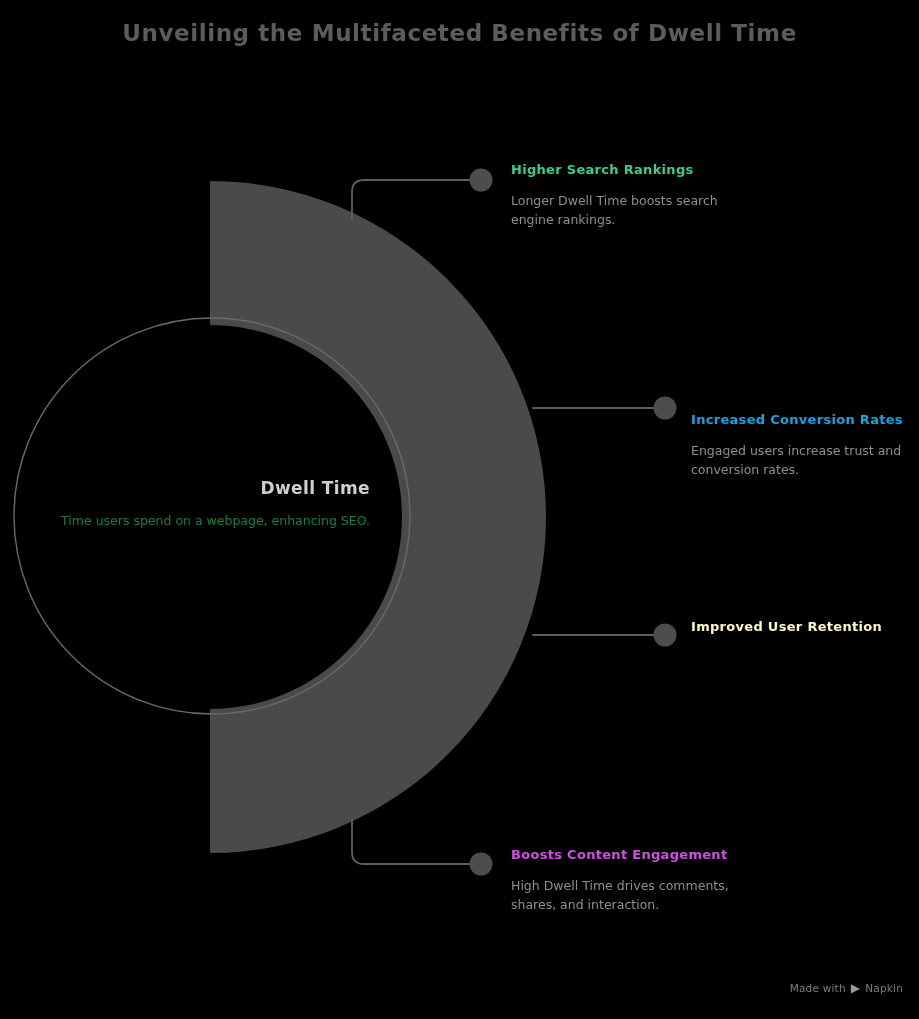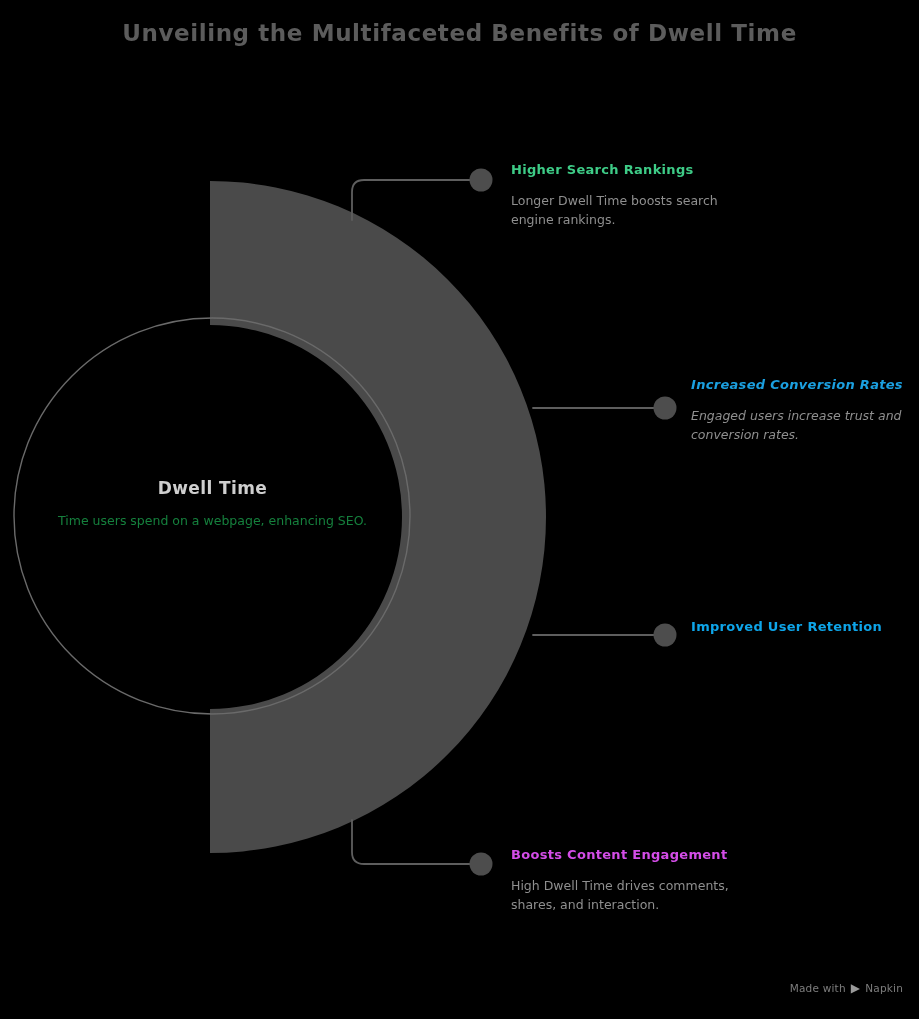--- a/index.html
+++ b/index.html
@@ -39,21 +39,21 @@
     width: 919px;
     height: 1019px;
   }
 
   
   #hub-text {
     position: absolute;
     left: 55px;
     top: 478px;
     width: 315px;
-    text-align: center;
+    text-align: right;
   }
   #hub-title {
     font-size: 17px;
     font-weight: bold;
     color: #cfcfcf;
     letter-spacing: 0.4px;
     margin-bottom: 13px;
   }
   #hub-desc {
     font-size: 12.5px;
@@ -72,21 +72,21 @@
     letter-spacing: 0.3px;
     margin-bottom: 9px;
   }
   .branch-desc {
     font-size: 12.5px;
     line-height: 19px;
     color: #8f8f8f;
   }
 
   #branch-0 { left: 511px; top: 158px; width: 230px; }
-  #branch-1 { left: 691px; top: 373px; width: 215px; font-style: italic; }
+  #branch-1 { left: 691px; top: 408px; width: 215px; }
   #branch-2 { left: 691px; top: 615px; width: 215px; }
   #branch-3 { left: 511px; top: 843px; width: 230px; }
 
   
   #watermark {
     position: absolute;
     right: 16px;
     bottom: 25px;
     display: flex;
     align-items: center;
@@ -140,21 +140,21 @@
   <div class="branch-title" style="color: rgb(62, 204, 135);">Higher Search Rankings</div>
   <div class="branch-desc">Longer Dwell Time boosts search engine rankings.</div>
 </div>
 
 <div class="branch" id="branch-1">
   <div class="branch-title" style="color: rgb(27, 160, 224);">Increased Conversion Rates</div>
   <div class="branch-desc">Engaged users increase trust and conversion rates.</div>
 </div>
 
 <div class="branch" id="branch-2">
-  <div class="branch-title" style="color: #0ea5e9;">Improved User Retention</div>
+  <div class="branch-title" style="color: #fef9c3;">Improved User Retention</div>
 </div>
 
 <div class="branch" id="branch-3">
   <div class="branch-title" style="color: rgb(212, 77, 232);">Boosts Content Engagement</div>
   <div class="branch-desc">High Dwell Time drives comments, shares, and interaction.</div>
 </div>
 
 <div id="watermark">
   <span>Made with</span>
   <span id="watermark-logo">▶</span>

